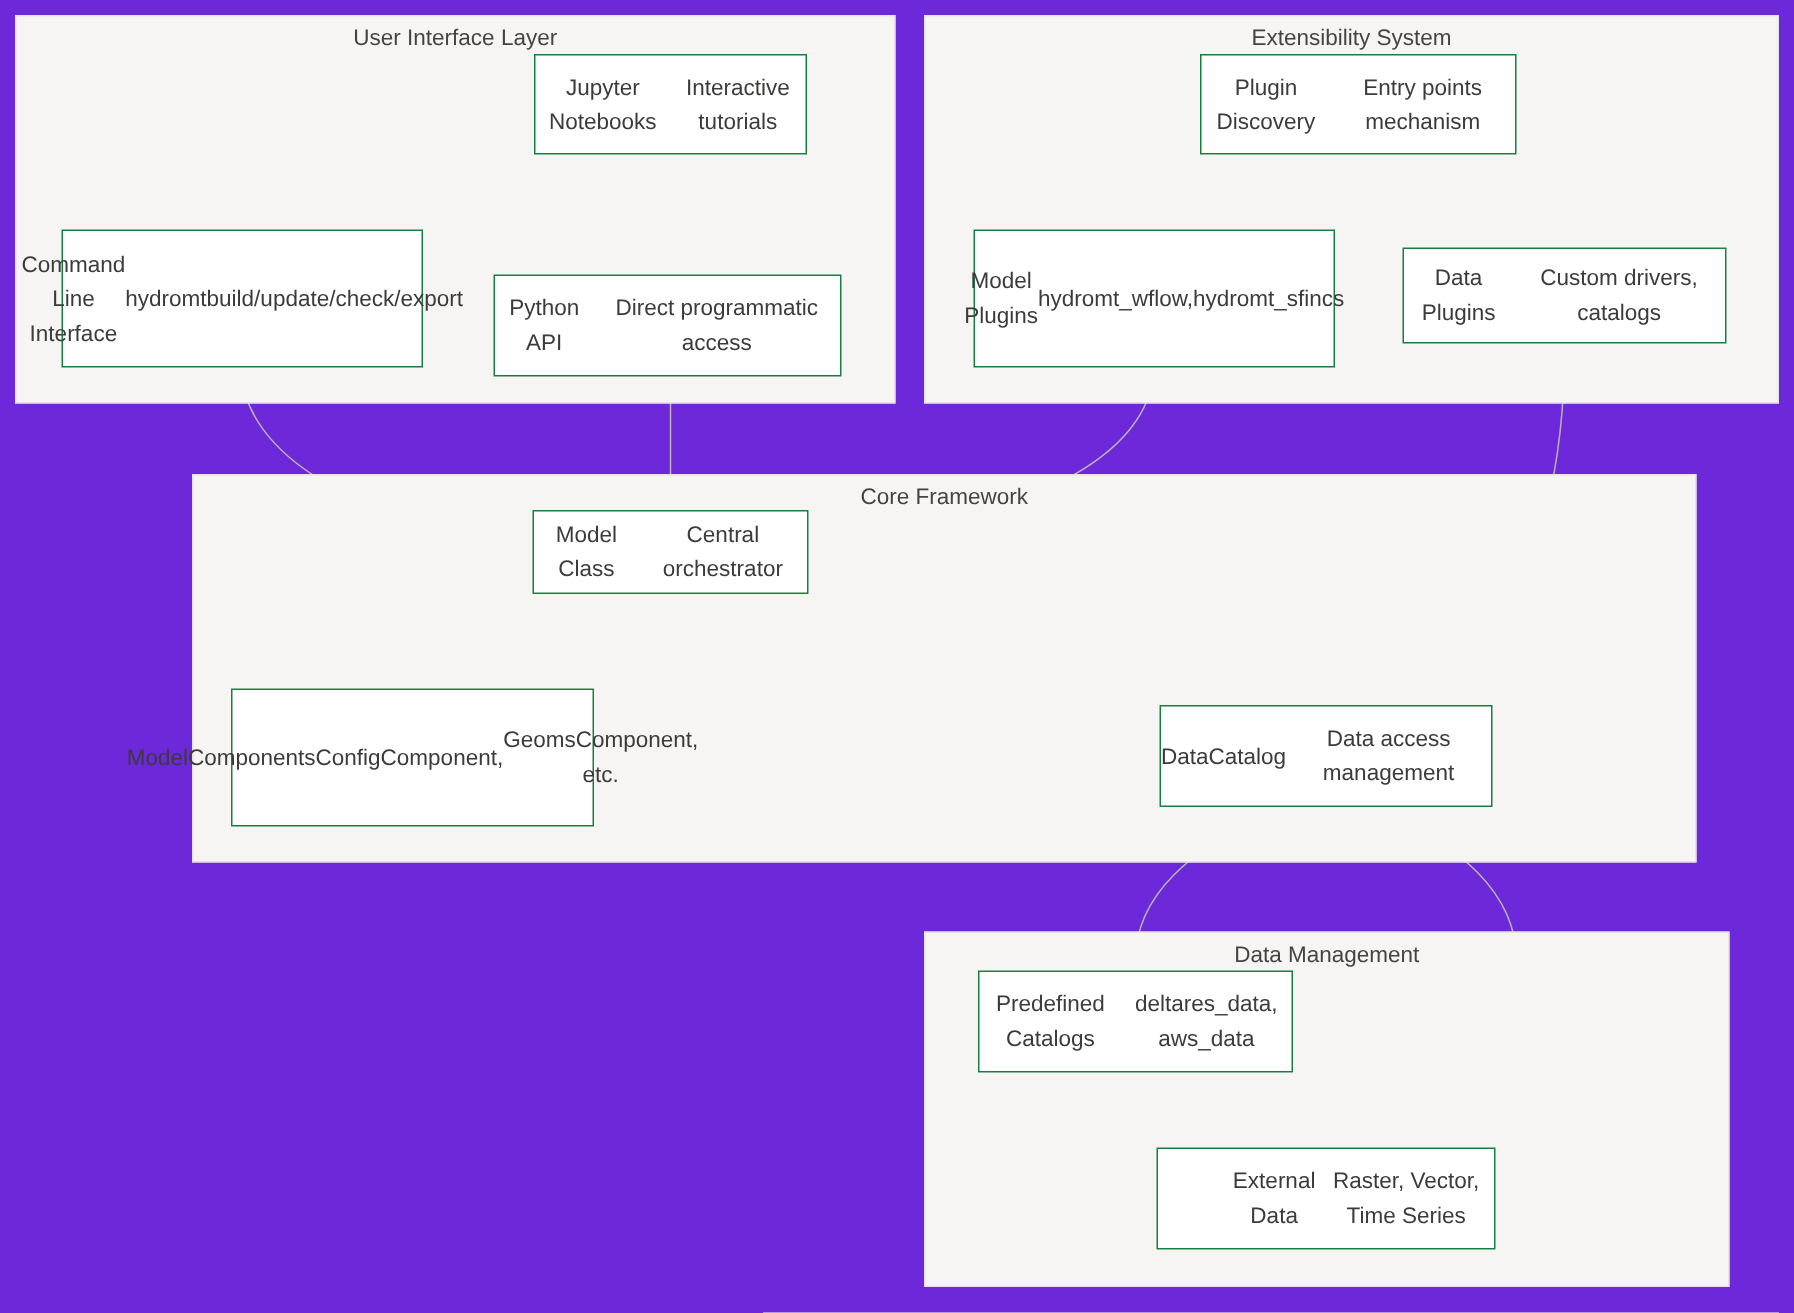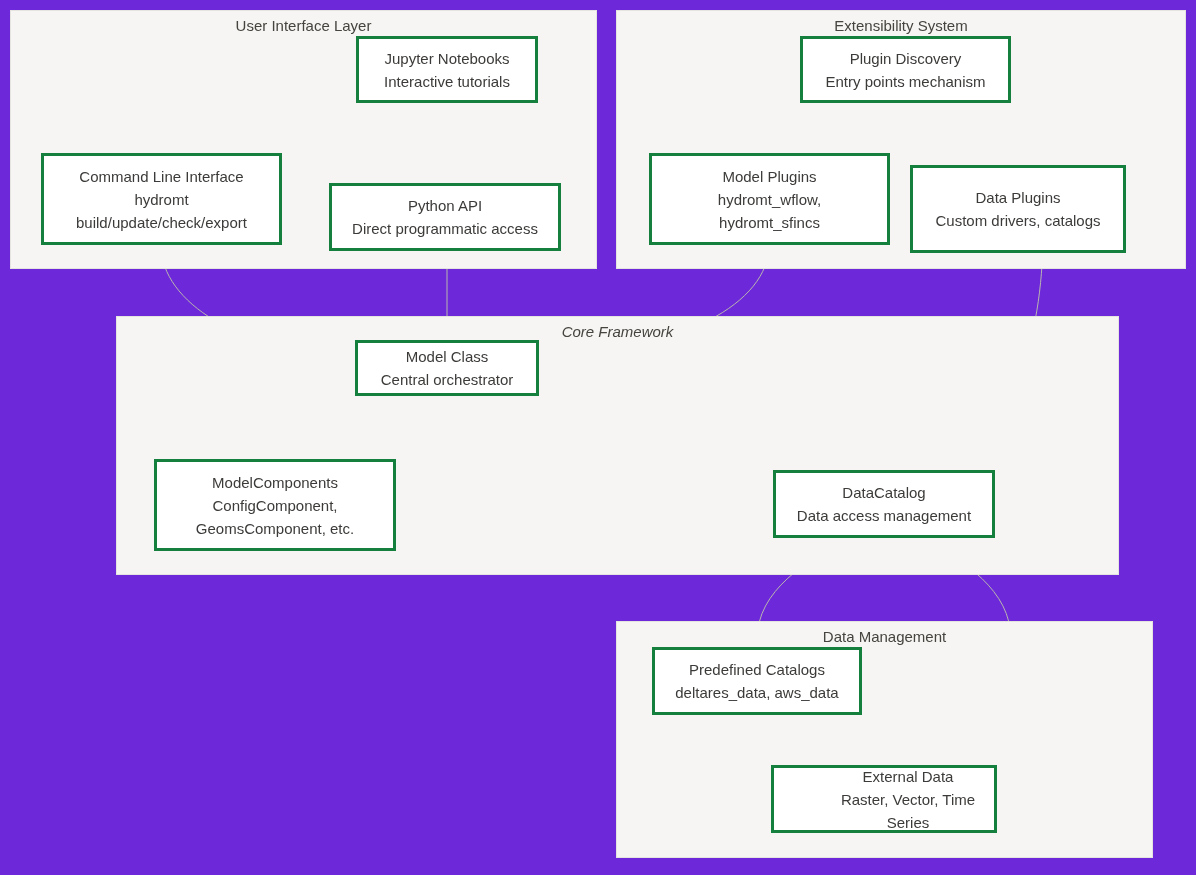--- a/index.html
+++ b/index.html
@@ -36,43 +36,43 @@
   .group-title {
     position: absolute;
     top: 6px; left: 0; right: 0;
     text-align: center;
     font-size: 15px;
     color: #45443f;
   }
   .node {
     position: absolute;
     background: #ffffff;
-    border: 3px solid #15803d;
+    border: 1px solid #15803d;
     box-sizing: border-box;
     display: flex;
-    flex-direction: column;
+    flex-direction: row;
     justify-content: center;
     align-items: center;
     text-align: center;
     font-size: 15px;
     line-height: 23px;
     color: #3c3b39;
   }
   
   #g-ui   { left: 10px;  top: 10px;  width: 587px;  height: 259px; }
   #g-ext  { left: 616px; top: 10px;  width: 570px;  height: 259px; }
-  #g-core { left: 116px; top: 316px; width: 1003px; height: 259px; font-style: italic; }
+  #g-core { left: 128px; top: 316px; width: 1003px; height: 259px; }
   #g-data { left: 616px; top: 621px; width: 537px;  height: 237px; }
   
   #n-jupyter          { left: 356px; top: 36px;  width: 182px; height: 67px; }
   #n-cli              { left: 41px;  top: 153px; width: 241px; height: 92px; }
   #n-python-api       { left: 329px; top: 183px; width: 232px; height: 68px; }
   #n-plugin-discovery { left: 800px; top: 36px;  width: 211px; height: 67px; }
   #n-model-plugins    { left: 649px; top: 153px; width: 241px; height: 92px; }
-  #n-data-plugins     { left: 910px; top: 165px; width: 216px; height: 88px; }
+  #n-data-plugins     { left: 935px; top: 165px; width: 216px; height: 64px; }
   #n-model-class      { left: 355px; top: 340px; width: 184px; height: 56px; }
   #n-model-components { left: 154px; top: 459px; width: 242px; height: 92px; }
   #n-data-catalog     { left: 773px; top: 470px; width: 222px; height: 68px; }
   #n-predefined       { left: 652px; top: 647px; width: 210px; height: 68px; }
   #n-custom-yaml      { left: 907px; top: 647px; width: 208px; height: 68px; }
   #n-external-data    { left: 771px; top: 765px; width: 226px; height: 68px; padding-left: 48px; }
 </style>
 </head>
 <body>
 

